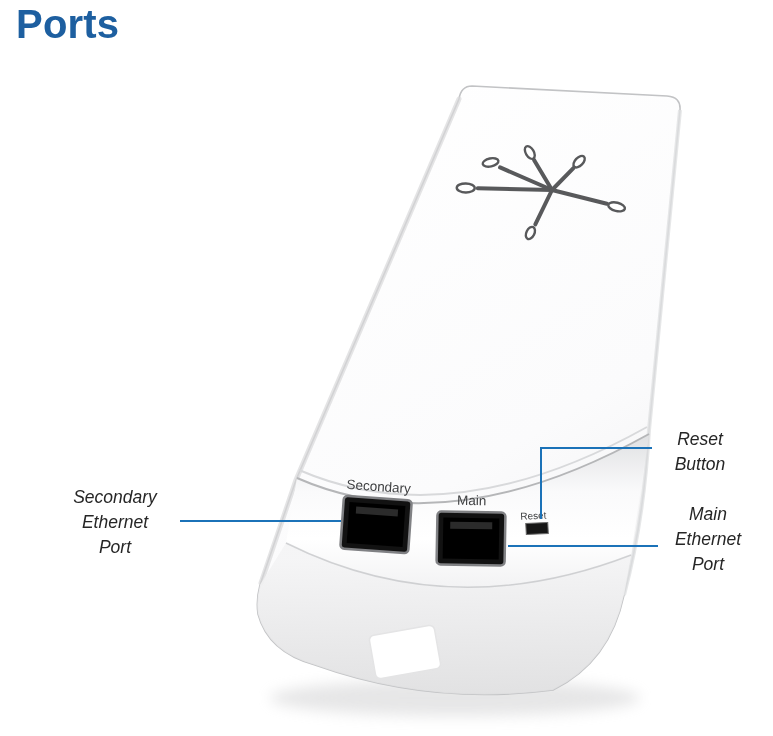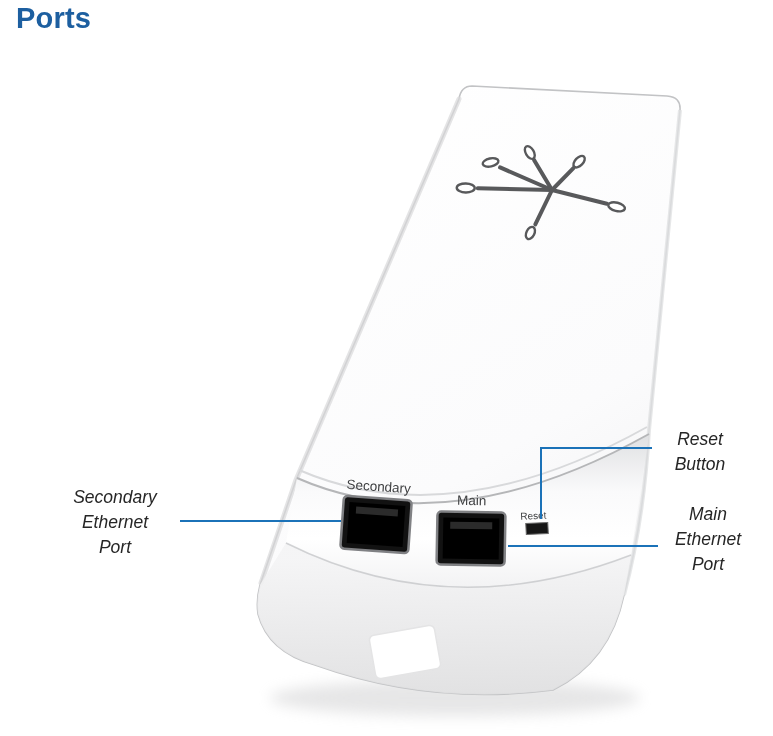--- a/index.html
+++ b/index.html
@@ -3,21 +3,21 @@
 <meta charset="utf-8">
 <style>
   html,body { margin:0; padding:0; }
   body {
     width:773px; height:736px; position:relative; background:#ffffff;
     font-family:"Liberation Sans", sans-serif; overflow:hidden;
   }
   .stage { position:absolute; inset:0; width:773px; height:736px; }
   .page-title {
     position:absolute; left:16px; top:2px;
-    font-size:29px; font-weight:600; color:#1d5fa0; letter-spacing:.2px;
+    font-size:40px; font-weight:600; color:#1d5fa0; letter-spacing:.2px;
   }
   .callout {
     position:absolute; font-style:italic; font-size:17.5px; line-height:1.42;
     color:#262626; text-align:center; white-space:pre-line;
   }
   #callout-secondary { left:40px;  top:485px; width:150px; }
   #callout-reset     { left:640px; top:427px; width:120px; }
   #callout-main      { left:648px; top:502px; width:120px; }
   svg text { font-family:"Liberation Sans", sans-serif; }
   .panel-label { fill:#3f4042; }

